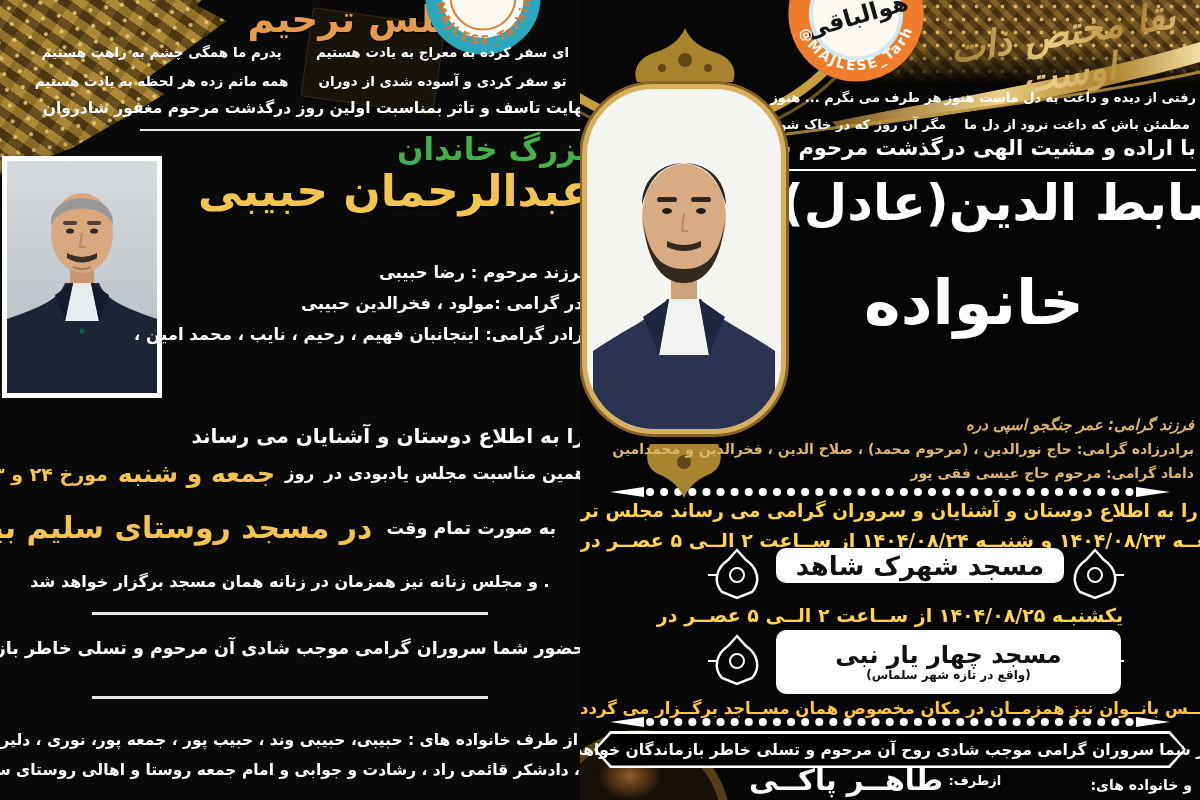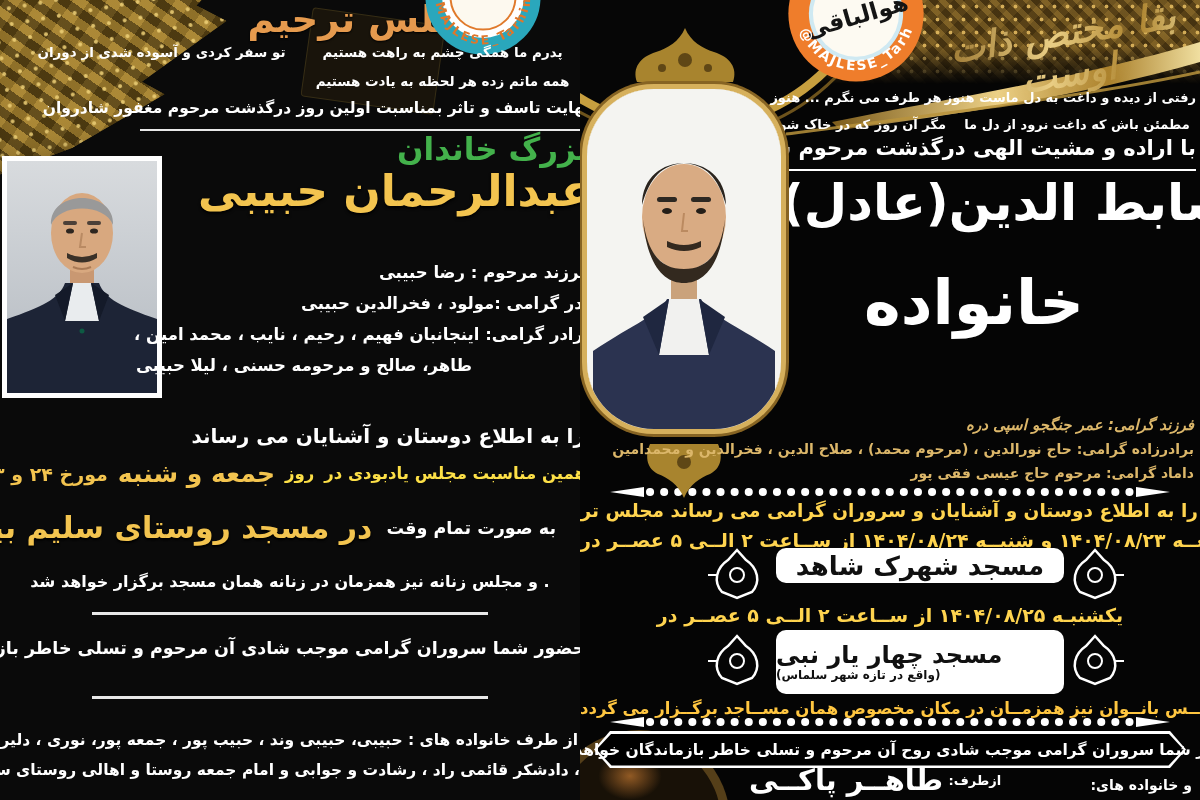--- a/index.html
+++ b/index.html
@@ -30,21 +30,21 @@
   .lp-hr1{top:129px;left:140px;width:440px;}
   .lp-photo{left:2px;top:156px;width:160px;height:242px;background:#fff;padding:5px;box-sizing:border-box;}
   .lp-photo svg{display:block;width:150px;height:232px;}
   .lp-family-title{top:131px;right:-9px;font-size:31px;color:#43b14b;}
   .lp-name{top:165px;right:-11px;font-size:44px;color:#f3c44f;text-shadow:0 2px 3px #000;}
   .lp-relatives{top:257px;right:-10px;direction:rtl;text-align:right;color:#fff;
     font-size:16.5px;line-height:31px;}
   .lp-relatives .indent{margin-right:118px;}
   .lp-announce{top:424px;right:-13px;font-size:20px;color:#fff;}
   .lp-event{top:459px;right:-6px;direction:rtl;display:flex;align-items:center;gap:10px;}
-  .lp-event .w{font-size:16.5px;color:#fde047;}
+  .lp-event .w{font-size:16.5px;color:#ffffff;}
   .lp-event .days{font-size:25px;color:#f3c44f;}
   .lp-event .date{font-size:19px;color:#f3c44f;}
   .lp-venue{top:510px;right:24px;direction:rtl;display:flex;align-items:center;gap:14px;}
   .lp-venue .w{font-size:17.5px;color:#fff;}
   .lp-venue .v{font-size:30px;color:#f3c44f;text-shadow:0 2px 2px #000;}
   .lp-women{top:572px;left:0;width:100%;text-align:center;font-size:16px;color:#ffffff;}
   .lp-hr2{top:612px;left:92px;width:396px;height:3px;}
   .lp-condolence{top:638px;right:-12px;font-size:17.5px;color:#fff;}
   .lp-hr3{top:696px;left:92px;width:396px;height:3px;}
   .lp-fam1{top:731px;right:2px;width:576px;direction:rtl;text-align:right;font-size:15.5px;color:#fff;}
@@ -85,22 +85,22 @@
   .rp-relatives div:first-child{font-size:15px;font-style:italic;}
   .rp-div{left:30px;width:560px;height:16px;}
   .rp-div1{top:484px;}
   .rp-div2{top:714px;}
   .rp-ann1{top:500px;right:2px;width:616px;direction:rtl;text-align:right;font-size:18.5px;color:#ffd44f;}
   .rp-ann2{top:529px;left:0;width:100%;text-align:center;font-size:19px;color:#ffd44f;}
   .orn{width:58px;height:52px;}
   .rp-mosque1{left:196px;top:548px;width:288px;height:35px;background:#fff;border-radius:10px;
     display:flex;align-items:center;justify-content:center;font-size:26px;color:#101010;}
   .rp-sched2{top:604px;left:0;width:100%;text-align:center;font-size:19px;color:#ffd44f;}
-  .rp-mosque2{left:196px;top:630px;width:288px;height:64px;background:#fff;border-radius:10px;
-    display:flex;flex-direction:column;justify-content:center;color:#101010;}
+  .rp-mosque2{left:196px;top:630px;width:345px;height:64px;background:#fff;border-radius:10px;
+    display:flex;flex-direction:column;align-items:center;justify-content:center;color:#101010;}
   .rp-mosque2 .m{font-size:24px;line-height:1.1;}
   .rp-mosque2 .n{font-size:12px;}
   .rp-women{top:699px;left:0;width:100%;text-align:center;font-size:16.5px;color:#ffc640;}
   .pointed{left:14px;top:731px;width:592px;height:37px;z-index:2;}
   .pb-outer{position:absolute;inset:0;background:#fff;
     clip-path:polygon(0 50%,16px 0,calc(100% - 16px) 0,100% 50%,calc(100% - 16px) 100%,16px 100%);}
   .pb-inner{position:absolute;inset:2.5px;background:#000;
     clip-path:polygon(0 50%,15px 0,calc(100% - 15px) 0,100% 50%,calc(100% - 15px) 100%,15px 100%);}
   .pb-text{position:absolute;inset:0;display:flex;align-items:center;justify-content:center;
     font-size:15.5px;color:#fff;direction:rtl;}
@@ -129,20 +129,21 @@
       <circle cx="60" cy="52" r="50" fill="#ffffff" stroke="#2aa7bc" stroke-width="17"></circle>
       <circle cx="60" cy="52" r="33" fill="#fdf9ef" stroke="#e07a2c" stroke-width="2"></circle>
       <text x="60" y="50" font-size="13" fill="#333" text-anchor="middle">هوالباقی</text>
       <path id="larc" d="M 12 52 A 48 48 0 0 0 108 52" fill="none"></path>
       <text font-size="12.5" fill="#e0762a" letter-spacing="2.5">
         <textPath href="#larc" startOffset="4%">MAJLESE_Tarhim</textPath>
       </text>
     </svg>
 
     <div class="abs lp-couplets">
+      <div class="nw">ای سفر کرده به معراج به یادت هستیم</div>
       <div class="nw">پدرم ما همگی چشم به راهت هستیم</div>
       <div class="nw">تو سفر کردی و آسوده شدی از دوران</div>
       <div class="nw">همه ماتم زده هر لحظه به یادت هستیم</div>
     </div>
 
     <div class="abs lp-occasion nw">نهایت تاسف و تاثر بمناسبت اولین روز درگذشت مرحوم مغفور شادروان</div>
     <div class="abs hr lp-hr1"></div>
 
     <div class="abs lp-photo">
       <svg viewBox="0 0 150 232">
@@ -171,21 +172,20 @@
       </svg>
     </div>
 
     <div class="abs lp-family-title nw">بزرگ خاندان</div>
     <div class="abs lp-name nw">عبدالرحمان حبیبی</div>
 
     <div class="abs lp-relatives">
       <div class="nw">فرزند مرحوم : رضا حبیبی</div>
       <div class="nw">پدر گرامی :مولود ، فخرالدین حبیبی</div>
       <div class="nw">برادر گرامی: اینجانبان فهیم ، رحیم ، نایب ، محمد امین ،</div>
-      <div class="nw indent">طاهر، صالح و مرحومه حسنی ، لیلا حبیبی</div>
     </div>
 
     <div class="abs lp-announce nw">را به اطلاع دوستان و آشنایان می رساند:</div>
 
     <div class="abs lp-event">
       <span class="w nw">همین مناسبت مجلس یادبودی در</span>
       <span class="w nw">روز</span>
       <span class="days nw">جمعه و شنبه</span>
       <span class="date nw">مورخ ۲۴ و ۱۴۰۴/۸/۲۳</span>
     </div>

